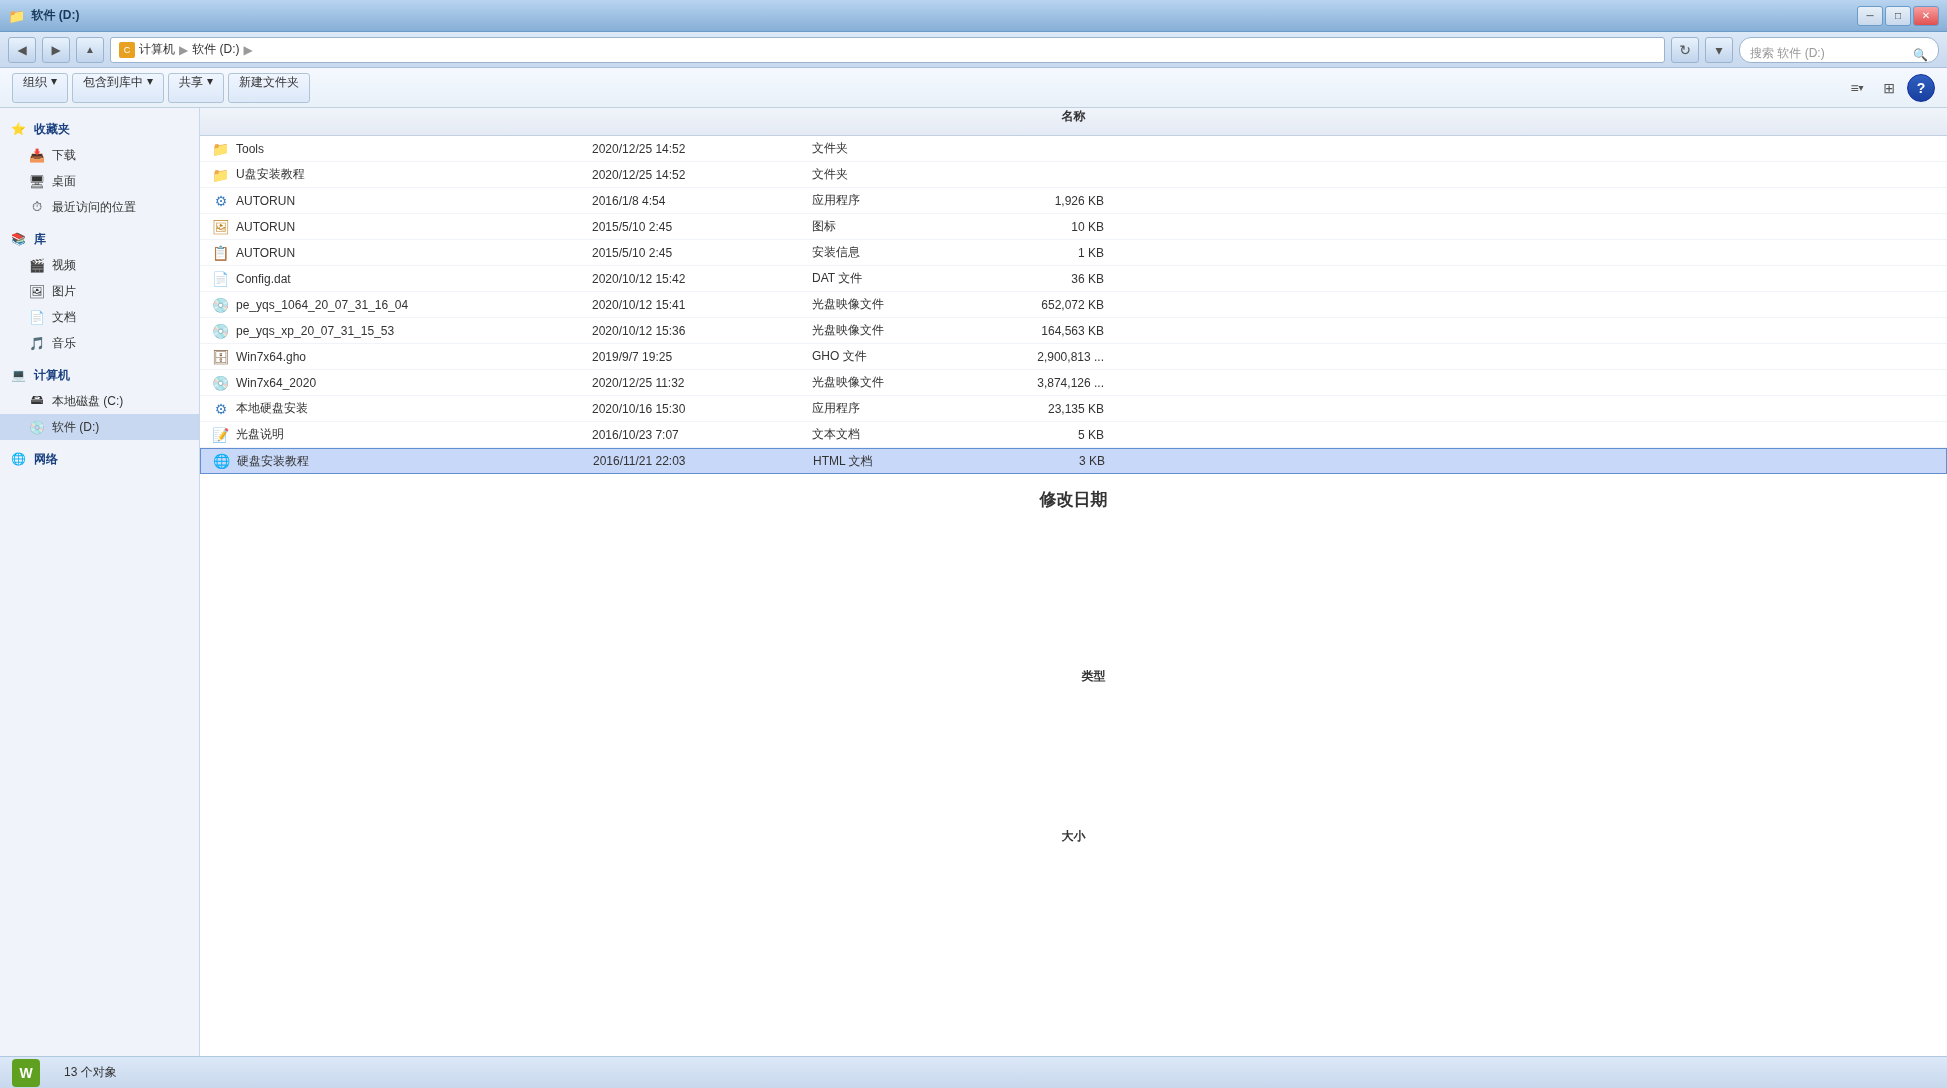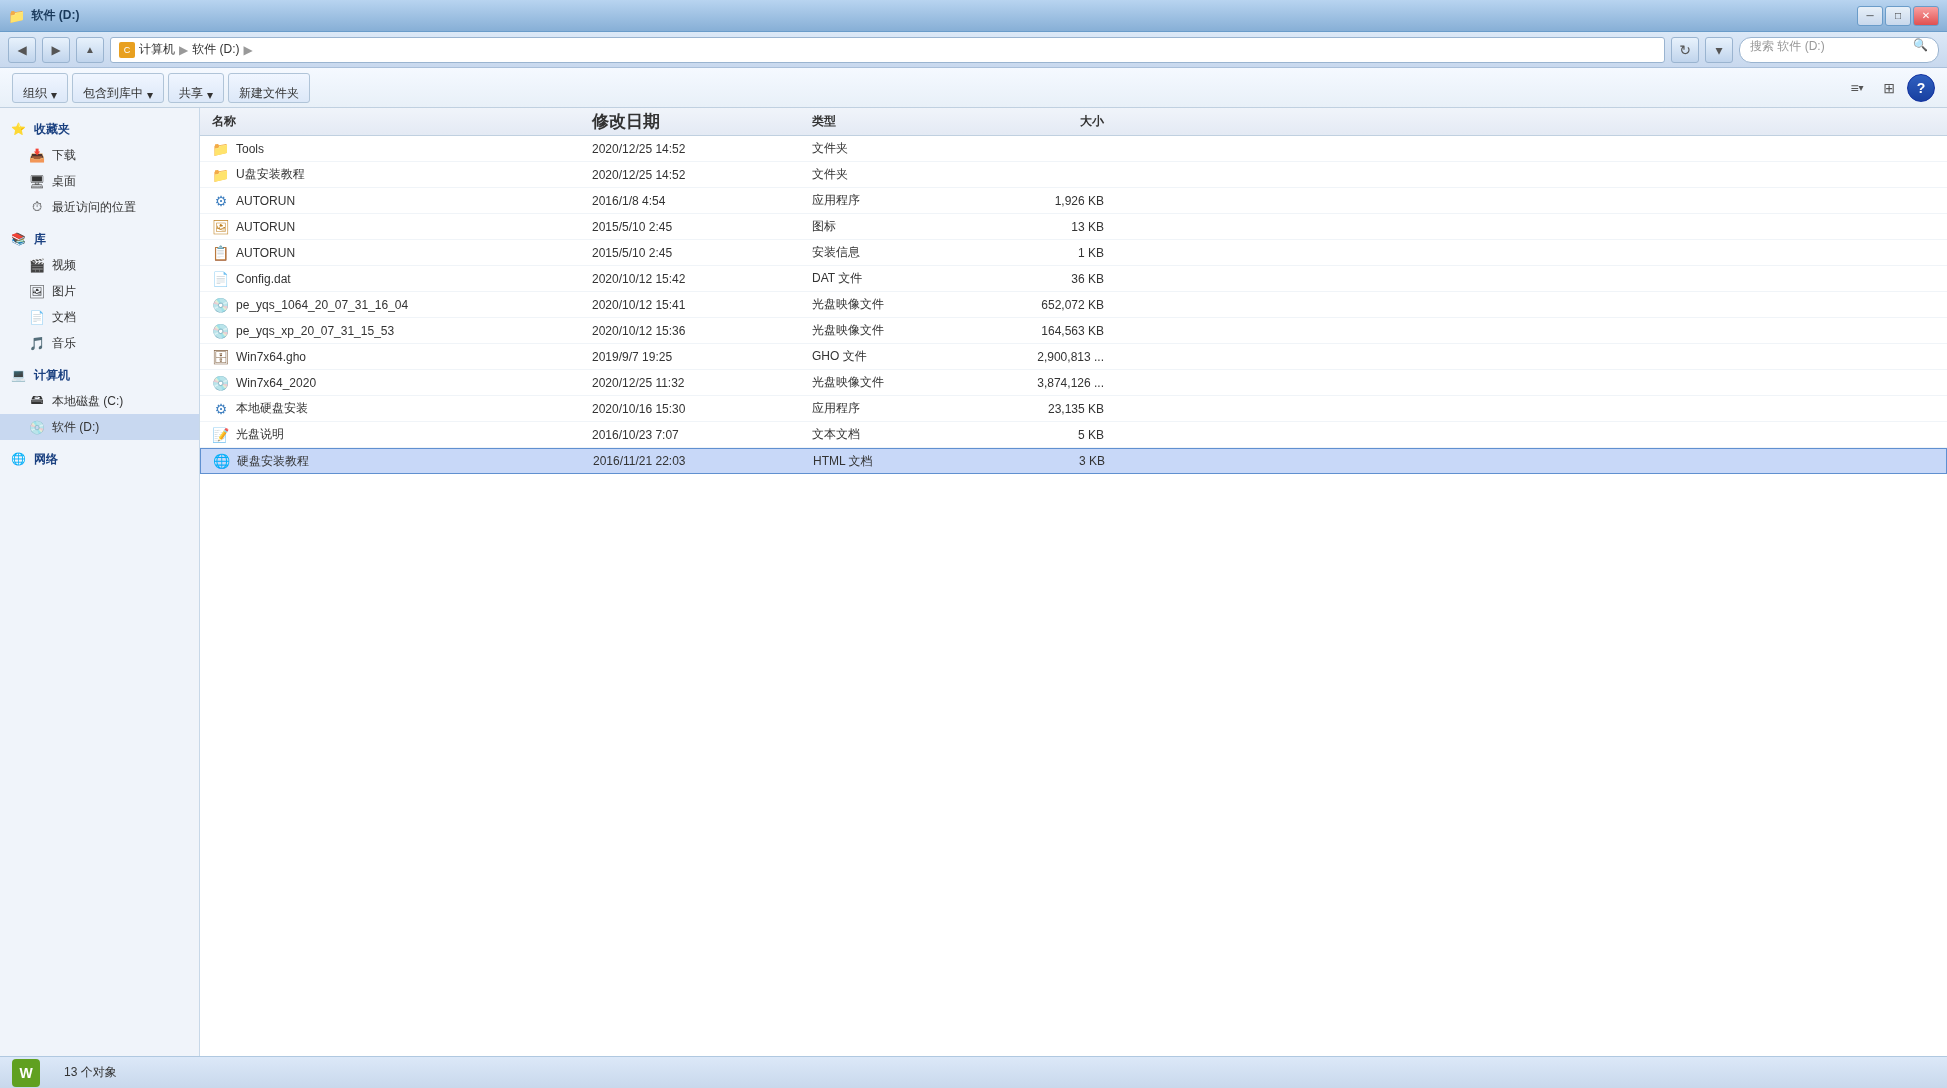--- a/index.html
+++ b/index.html
@@ -97,21 +97,21 @@
       font-size: 9px;
       color: #fff;
     }
     .search-box {
       width: 200px;
       height: 26px;
       background: #fff;
       border: 1px solid #9ab4d0;
       border-radius: 12px;
       display: flex;
-      align-items: flex-start;
+      align-items: flex-end;
       padding: 0 10px;
       font-size: 12px;
       color: #999;
       gap: 6px;
     }
     .refresh-btn {
       width: 28px;
       height: 26px;
       background: linear-gradient(to bottom, #e8f2fc, #c0d4ec);
       border: 1px solid #9ab4d0;
@@ -134,21 +134,21 @@
       padding: 0 12px;
       gap: 4px;
     }
     .toolbar-btn {
       height: 30px;
       padding: 0 10px;
       background: linear-gradient(to bottom, #f0f6ff, #dce8f8);
       border: 1px solid #b0c4d8;
       border-radius: 3px;
       display: flex;
-      align-items: flex-end;
+      align-items: flex-start;
       gap: 4px;
       cursor: pointer;
       font-size: 12px;
       color: #333;
     }
     .toolbar-spacer { flex: 1; }
     .view-btn {
       width: 28px;
       height: 28px;
       background: transparent;
@@ -236,20 +236,21 @@
     }
 
     
     .file-list-header {
       display: flex;
       background: linear-gradient(to bottom, #f0f4fa, #e4eaf4);
       border-bottom: 1px solid #c0d0e0;
       height: 28px;
       align-items: center;
       padding: 0 8px;
+      flex-direction: column;
     }
     .col-name { flex: 0 0 380px; font-size: 12px; color: #333; font-weight: bold; padding: 0 4px; }
     .col-date { flex: 0 0 180px; font-size: 17px; color: #333; font-weight: bold; padding: 0 4px; }
     .col-type { flex: 0 0 160px; font-size: 12px; color: #333; font-weight: bold; padding: 0 4px; margin-left: 40px; }
     .col-size { flex: 0 0 140px; font-size: 12px; color: #333; font-weight: bold; padding: 0 4px; text-align: right; }
 
     
     .file-list { flex: 1; overflow-y: auto; }
     .file-row {
       display: flex;
@@ -497,21 +498,21 @@
       <div class="col-type">应用程序</div>
       <div class="col-size">1,926 KB</div>
     </div>
         <div class="file-row">
       <div class="col-name">
         <div class="file-icon" style="color:#c08020">🖼</div>
         <span>AUTORUN</span>
       </div>
       <div class="col-date">2015/5/10 2:45</div>
       <div class="col-type">图标</div>
-      <div class="col-size">13 KB</div>
+      <div class="col-size">10 KB</div>
     </div>
         <div class="file-row">
       <div class="col-name">
         <div class="file-icon" style="color:#808080">📋</div>
         <span>AUTORUN</span>
       </div>
       <div class="col-date">2015/5/10 2:45</div>
       <div class="col-type">安装信息</div>
       <div class="col-size">1 KB</div>
     </div>

